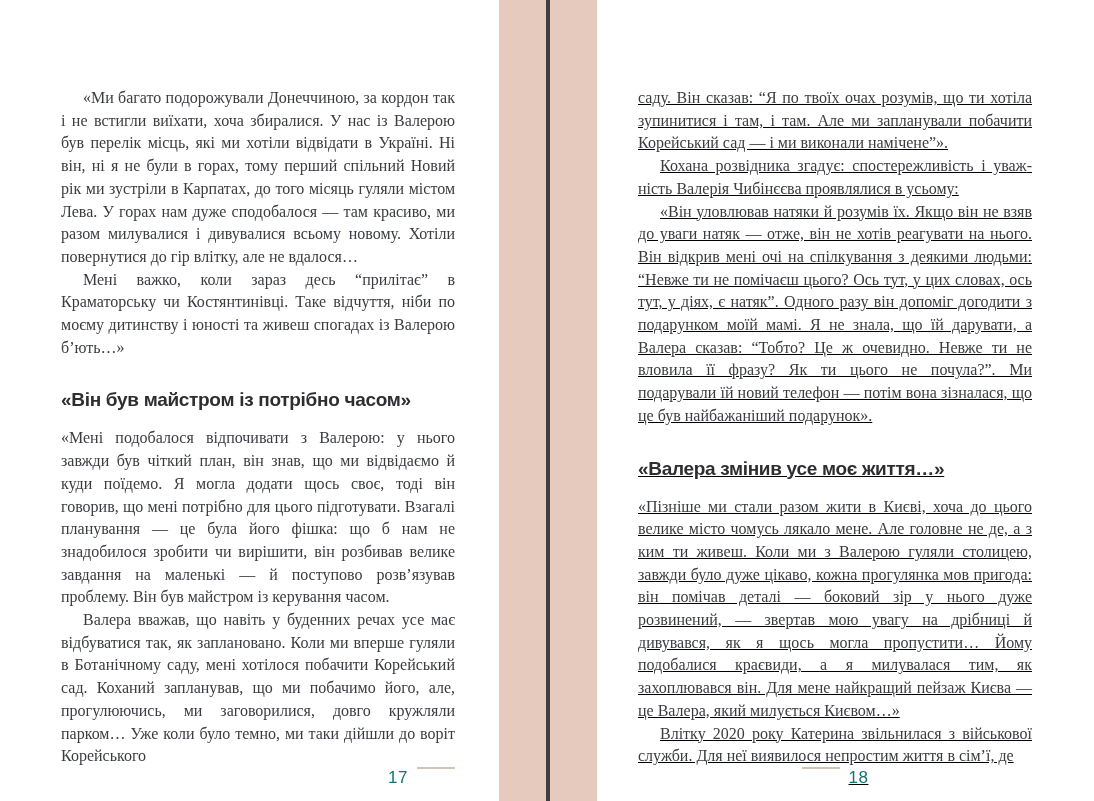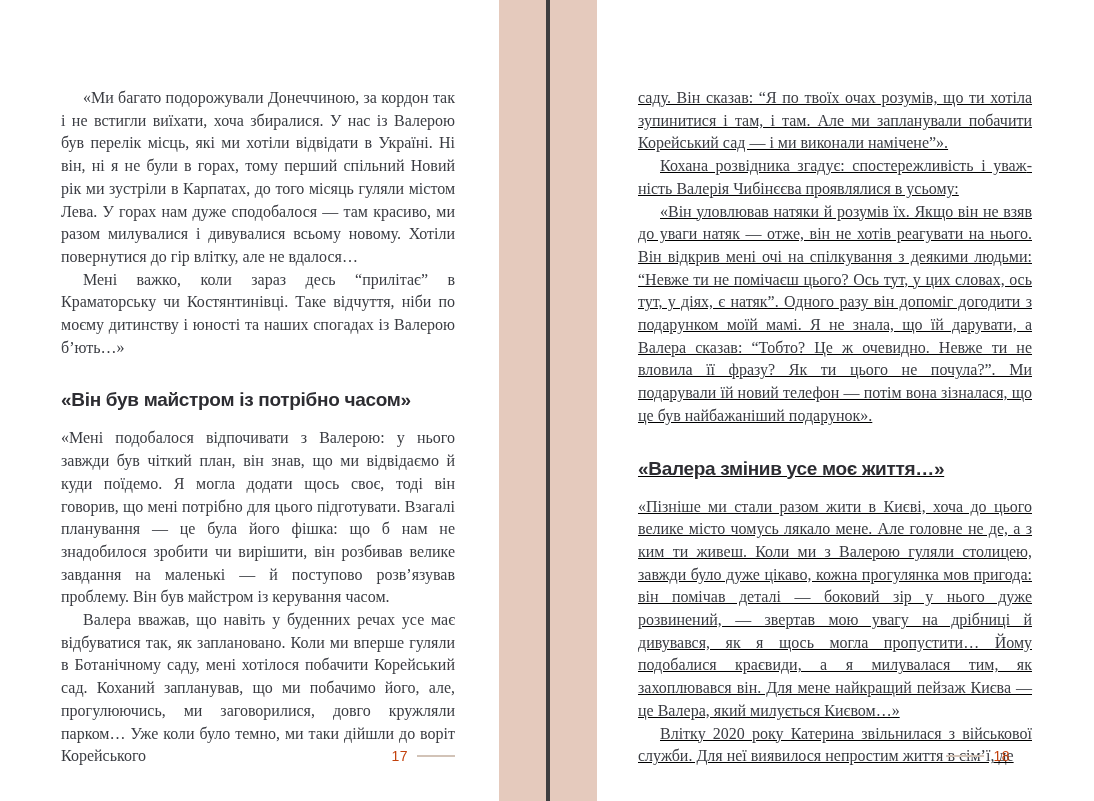--- a/index.html
+++ b/index.html
@@ -58,44 +58,45 @@
   }
   .footer {
     position: absolute;
     top: 748px;
     width: 394px;
     display: flex;
     align-items: center;
     gap: 9px;
   }
   .footer-left  { left: 61px;  justify-content: flex-end; }
-  .footer-right { left: 616px; justify-content: flex-end; text-decoration: underline; }
+  .footer-right { left: 638px; justify-content: center; text-decoration: underline; }
   .pagenum {
     font-family: "Liberation Sans", sans-serif;
-    font-size: 14px;
+    font-size: 17px;
     letter-spacing: 0.5px;
-    color: #c2410c;
+    color: #0f766e;
+    margin-top: 20px;
   }
   .footer-rule {
     display: inline-block;
     width: 38px;
     height: 1.5px;
     background: #d2c3b7;
   }
 </style>
 </head>
 <body>
 
 <div class="gutter-stripe"></div>
 <div class="gutter-line"></div>
 
 <div class="page page-left">
   <div id="left-content">
       <p class="para indent">«Ми багато подорожували Донеччиною, за кордон так і не встигли виїхати, хоча збиралися. У нас із Валерою був перелік місць, які ми хотіли відвідати в Україні. Ні він, ні я не були в горах, тому перший спільний Новий рік ми зустріли в Карпатах, до того місяць гуляли містом Лева. У горах нам дуже сподобалося — там красиво, ми разом милувалися і дивувалися всьому новому. Хотіли повер­нутися до гір влітку, але не вдалося…</p>
-      <p class="para indent">Мені важко, коли зараз десь “прилітає” в Краматорську чи Костянтинівці. Таке відчуття, ніби по моєму дитинству і юності та наших спогадах із Валерою б’ють…»</p>
+      <p class="para indent">Мені важко, коли зараз десь “прилітає” в Краматорську чи Костянтинівці. Таке відчуття, ніби по моєму дитинству і юності та живеш спогадах із Валерою б’ють…»</p>
       <h2 class="section-heading">«Він був майстром із потрібно часом»</h2>
       <p class="para">«Мені подобалося відпочивати з Валерою: у нього завжди був чіткий план, він знав, що ми відвідаємо й куди поїде­мо. Я могла додати щось своє, тоді він говорив, що мені потрібно для цього підготувати. Взагалі планування — це була його фішка: що б нам не знадобилося зробити чи вирі­шити, він розбивав велике завдання на маленькі — й по­ступово розв’язував проблему. Він був майстром із керу­вання часом.</p>
       <p class="para indent">Валера вважав, що навіть у буденних речах усе має від­буватися так, як заплановано. Коли ми вперше гуляли в Ботанічному саду, мені хотілося побачити Корейський сад. Коханий запланував, що ми побачимо його, але, прогу­люючись, ми заговорилися, довго кружляли парком… Уже коли було темно, ми таки дійшли до воріт Корейського</p>
     </div>
 </div>
 
 <div class="page page-right">
   <div id="right-content">
       <p class="para">саду. Він сказав: “Я по твоїх очах розумів, що ти хотіла зу­пинитися і там, і там. Але ми запланували побачити Ко­рейський сад — і ми виконали намічене”».</p>
       <p class="para indent">Кохана розвідника згадує: спостережливість і уваж­ність Валерія Чибінєєва проявлялися в усьому:</p>

